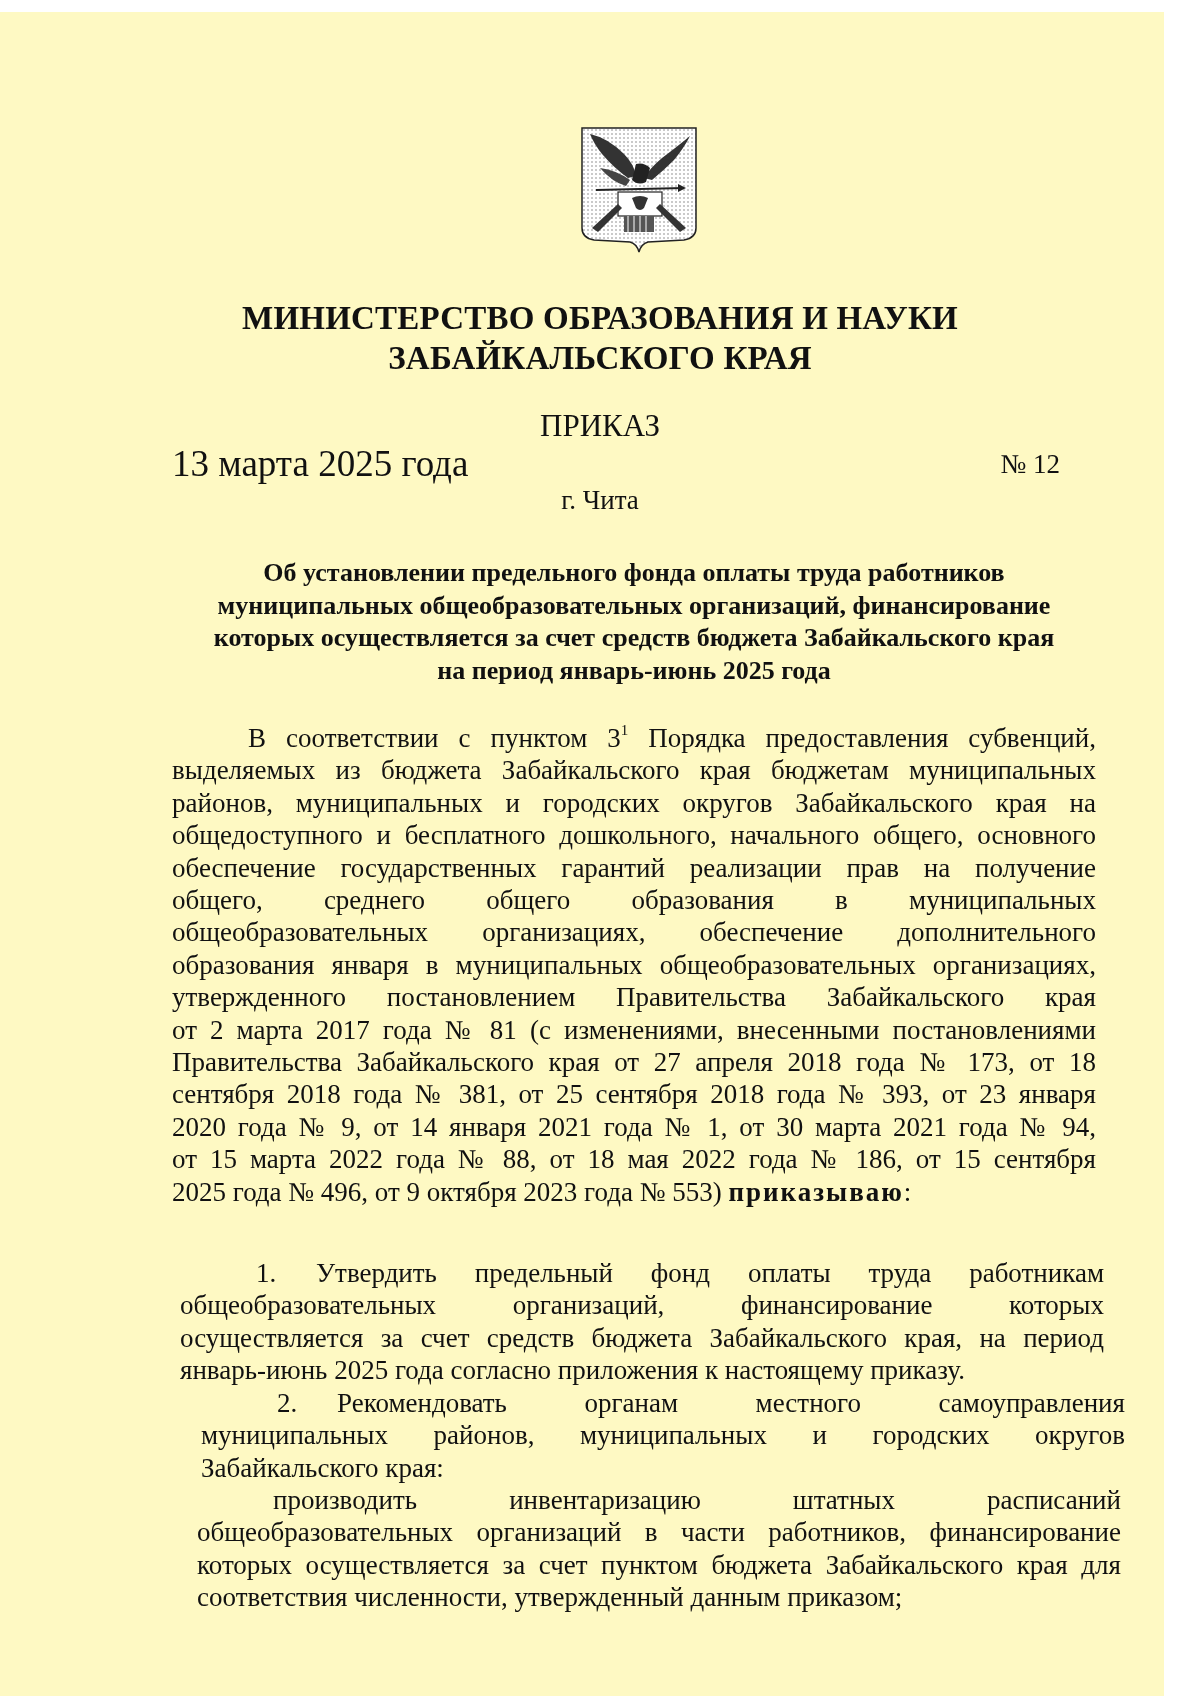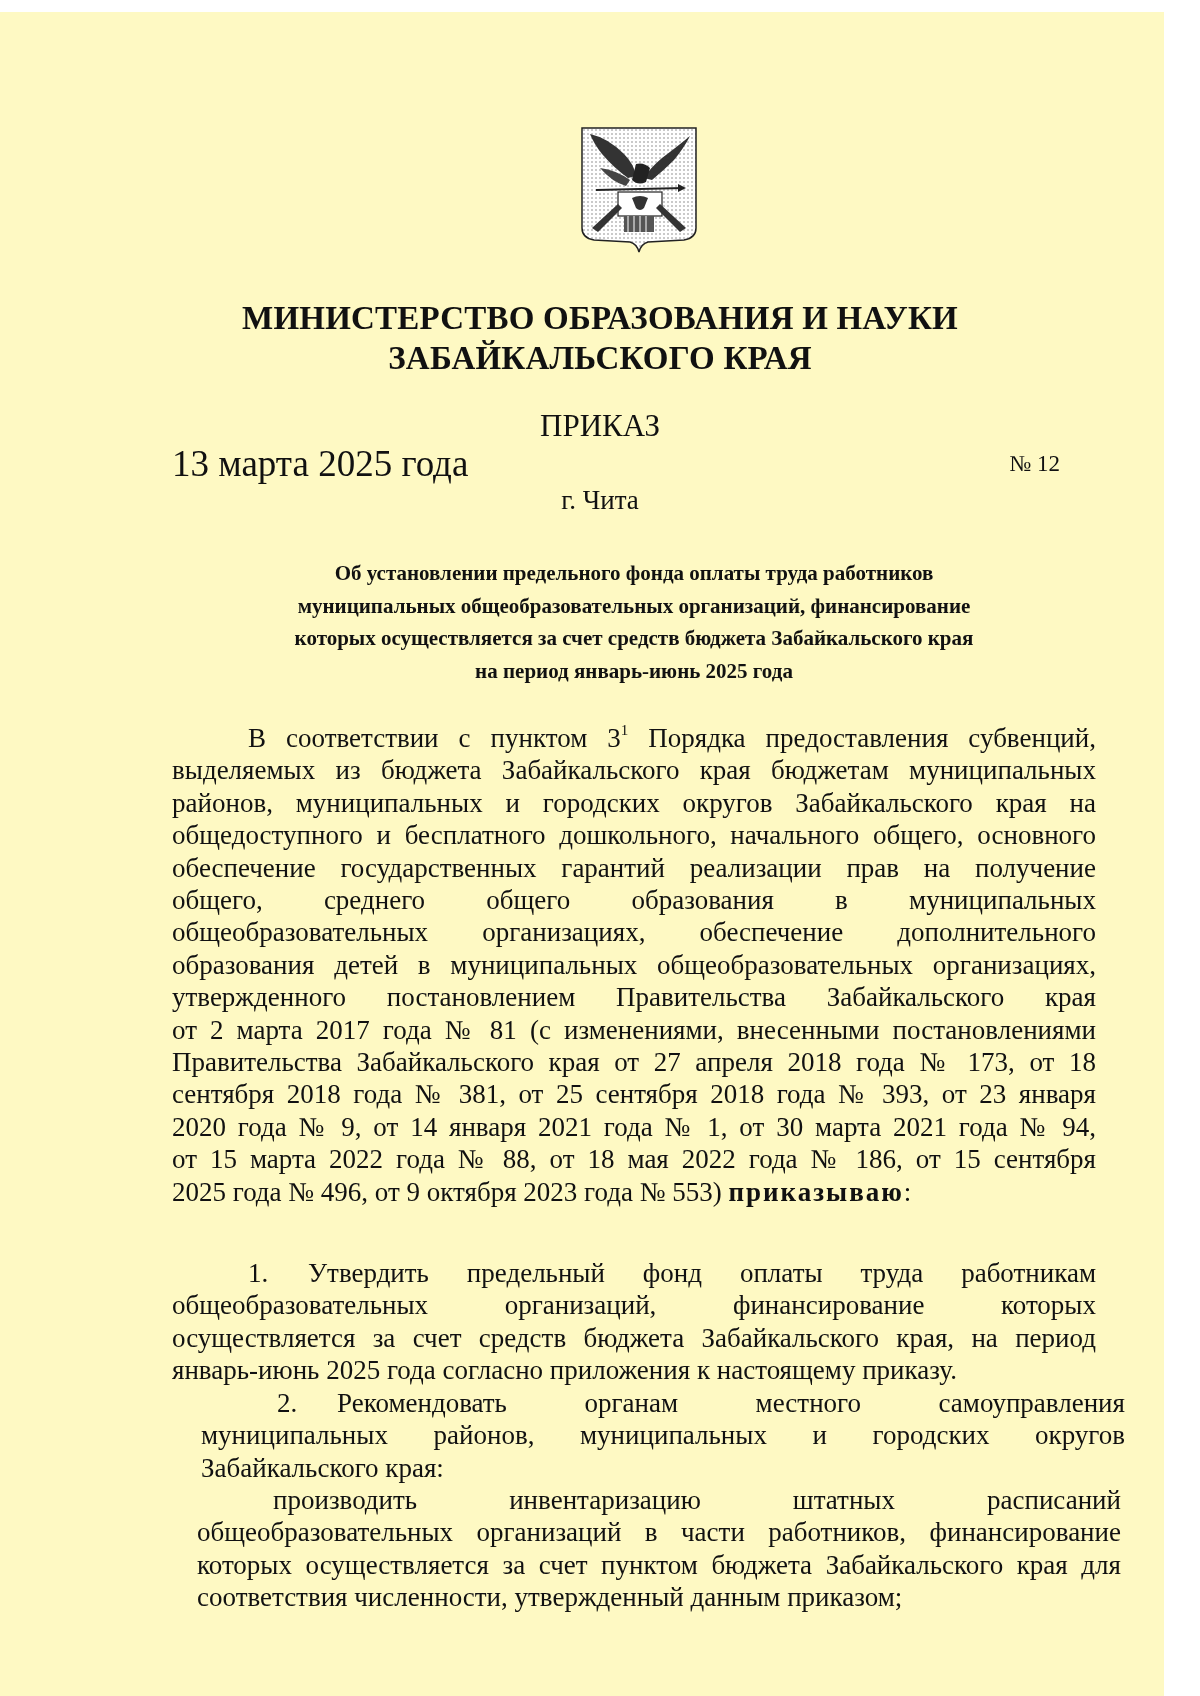--- a/index.html
+++ b/index.html
@@ -54,40 +54,40 @@
       position: absolute;
       left: 172px;
       top: 436px;
       font-size: 37px;
       line-height: 32px;
     }
     .number {
       position: absolute;
       right: 104px;
       top: 436px;
-      font-size: 23px;
+      font-size: 27px;
       line-height: 32px;
     }
     .city {
       position: absolute;
       left: 150px;
       width: 900px;
       top: 472px;
       text-align: center;
       font-size: 27px;
       line-height: 32px;
     }
     .title-block {
       position: absolute;
       left: 172px;
       width: 924px;
       top: 545px;
       text-align: center;
       font-weight: bold;
-      font-size: 21px;
+      font-size: 26px;
       line-height: 32.5px;
     }
     .title-block div { white-space: nowrap; }
     .body-text {
       position: absolute;
       left: 172px;
       width: 924px;
       font-size: 27px;
       line-height: 32.4px;
     }
@@ -104,21 +104,21 @@
     .sup {
       font-size: 15px;
       vertical-align: 12px;
       line-height: 0;
     }
     .bold-spaced {
       font-weight: bold;
       letter-spacing: 2px;
     }
     .p1 { top: 710px; }
-    .p2 { top: 1245px; }
+    .p2 { top: 1245px; margin-left: 8px; }
     .p3 { top: 1375px; margin-left: 29px; }
     .p4 { top: 1472px; margin-left: 25px; }
     .num-item { display: inline-block; width: 60px; }
   </style>
 </head>
 <body>
 
 <div class="page">
 
   <div class="emblem">
@@ -170,21 +170,21 @@
   </div>
 
   <div class="body-text p1">
     <span class="line indent"><span>В соответствии с пунктом 3</span><span class="sup">1</span><span> Порядка предоставления субвенций,</span></span>
     <span class="line">выделяемых из бюджета Забайкальского края бюджетам муниципальных</span>
     <span class="line">районов, муниципальных и городских округов Забайкальского края на</span>
     <span class="line">общедоступного и бесплатного дошкольного, начального общего, основного</span>
     <span class="line">обеспечение государственных гарантий реализации прав на получение</span>
     <span class="line">общего, среднего общего образования в муниципальных</span>
     <span class="line">общеобразовательных организациях, обеспечение дополнительного</span>
-    <span class="line">образования детей в муниципальных общеобразовательных организациях,</span>
+    <span class="line">образования января в муниципальных общеобразовательных организациях,</span>
     <span class="line">утвержденного постановлением Правительства Забайкальского края</span>
     <span class="line">от 2 марта 2017 года № 81 (с изменениями, внесенными постановлениями</span>
     <span class="line">Правительства Забайкальского края от 27 апреля 2018 года № 173, от 18</span>
     <span class="line">сентября 2018 года № 381, от 25 сентября 2018 года № 393, от 23 января</span>
     <span class="line">2020 года № 9, от 14 января 2021 года № 1, от 30 марта 2021 года № 94,</span>
     <span class="line">от 15 марта 2022 года № 88, от 18 мая 2022 года № 186, от 15 сентября</span>
     <span class="line last"><span>2025 года № 496, от 9 октября 2023 года № 553) </span><span class="bold-spaced">приказываю</span><span>:</span></span>
   </div>
 
   <div class="body-text p2">

